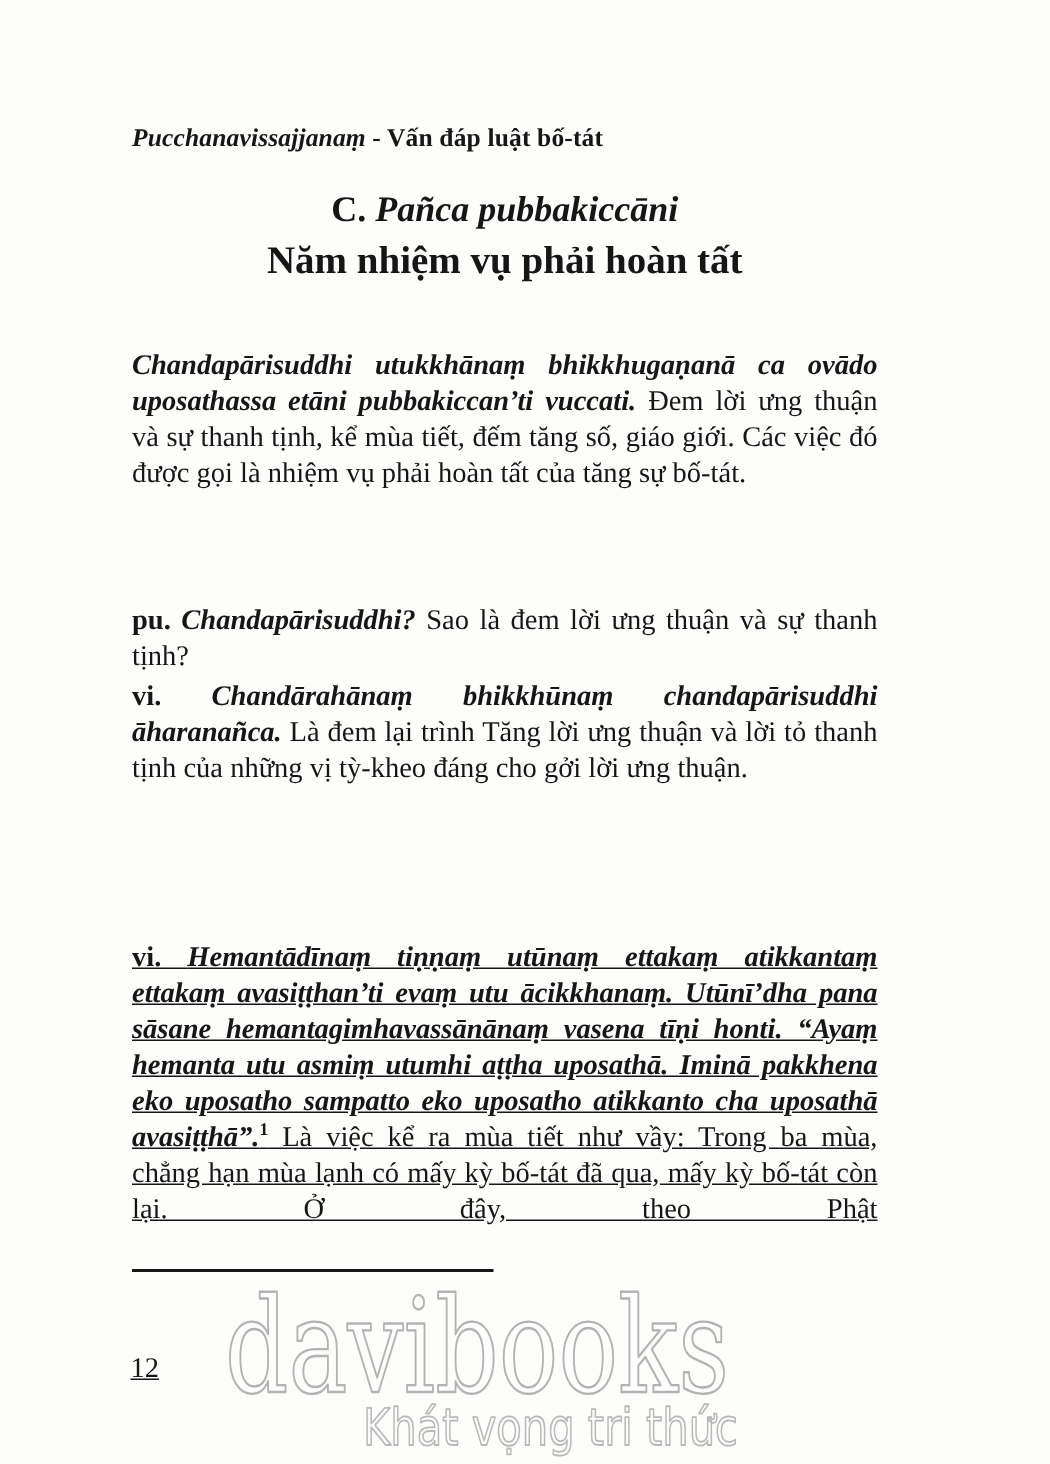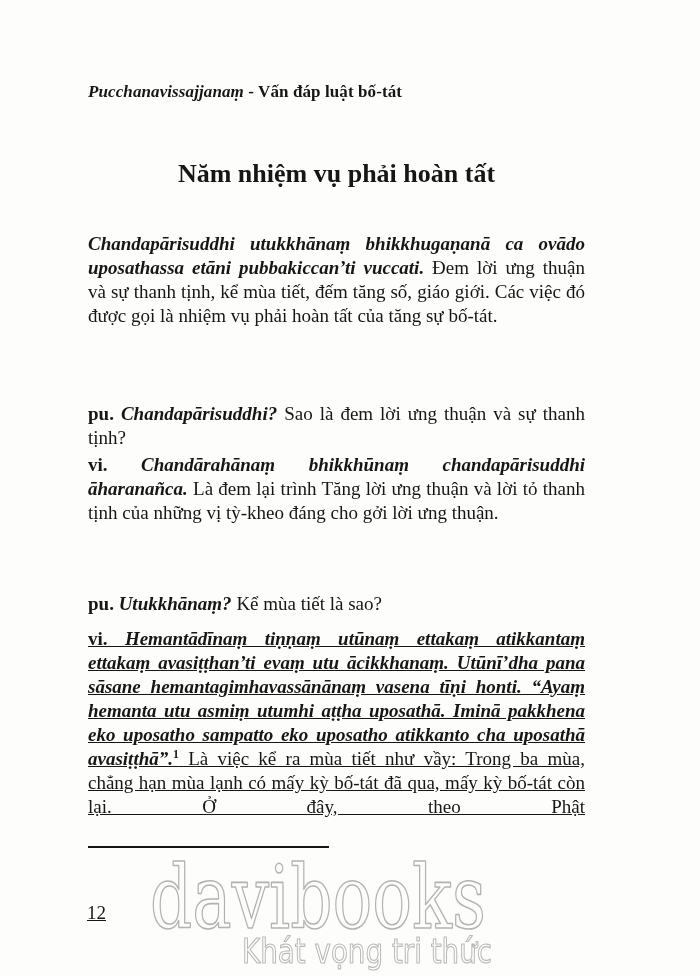--- a/index.html
+++ b/index.html
@@ -96,30 +96,30 @@
   .col, .footnote-rule, .page-number { z-index: 2; }
   .watermark { z-index: 1; }
 </style>
 </head>
 <body>
 
 <div class="page">
 
   <div class="col running-header"><span class="run-pali">Pucchanavissajjanaṃ</span><span class="run-label"> - Vấn đáp luật bố-tát</span></div>
 
+  <div class="col title-line1"><span class="run-label">C. </span><span class="run-pali">Pañca pubbakiccāni</span></div>
 
   <div class="col title-line2">Năm nhiệm vụ phải hoàn tất</div>
 
   <div class="col para p-intro"><span class="run-pali">Chandapārisuddhi utukkhānaṃ bhikkhugaṇanā ca ovādo uposathassa etāni pubbakiccan’ti vuccati.</span><span class="run-viet"> Đem lời ưng thuận và sự thanh tịnh, kể mùa tiết, đếm tăng số, giáo giới. Các việc đó được gọi là nhiệm vụ phải hoàn tất của tăng sự bố-tát.</span></div>
 
   <div class="col para p-q1"><span class="run-label">pu. </span><span class="run-pali">Chandapārisuddhi?</span><span class="run-viet"> Sao là đem lời ưng thuận và sự thanh tịnh?</span></div>
 
   <div class="col para p-a1"><span class="run-label">vi. </span><span class="run-pali">Chandārahānaṃ bhikkhūnaṃ chandapārisuddhi āharanañca.</span><span class="run-viet"> Là đem lại trình Tăng lời ưng thuận và lời tỏ thanh tịnh của những vị tỳ-kheo đáng cho gởi lời ưng thuận.</span></div>
 
-  <div class="col para p-q2"><span class="run-label">pu. </span><span class="run-pali">Utukkhānaṃ?</span><span class="run-viet"> Kể mùa tiết là sao?</span></div>
 
   <div class="col para p-a2"><span class="run-label">vi. </span><span class="run-pali">Hemantādīnaṃ tiṇṇaṃ utūnaṃ ettakaṃ atikkantaṃ ettakaṃ avasiṭṭhan’ti evaṃ utu ācikkhanaṃ. Utūnī’dha pana sāsane hemantagimhavassānānaṃ vasena tīṇi honti. “Ayaṃ hemanta utu asmiṃ utumhi aṭṭha uposathā. Iminā pakkhena eko uposatho sampatto eko uposatho atikkanto cha uposathā avasiṭṭhā”.</span><span class="run-sup">1</span><span class="run-viet"> Là việc kể ra mùa tiết như vầy: Trong ba mùa, chẳng hạn mùa lạnh có mấy kỳ bố-tát đã qua, mấy kỳ bố-tát còn lại. Ở đây, theo Phật</span></div>
 
   <div class="footnote-rule"></div>
 
 
   <div class="page-number">12</div>
 
   <svg class="watermark" width="700" height="136" viewBox="0 0 700 136">
     <text class="wm-brand" x="150" y="88" font-size="88" textLength="336" lengthAdjust="spacingAndGlyphs" stroke="#b3b3b3" stroke-width="1.6">davibooks</text>

